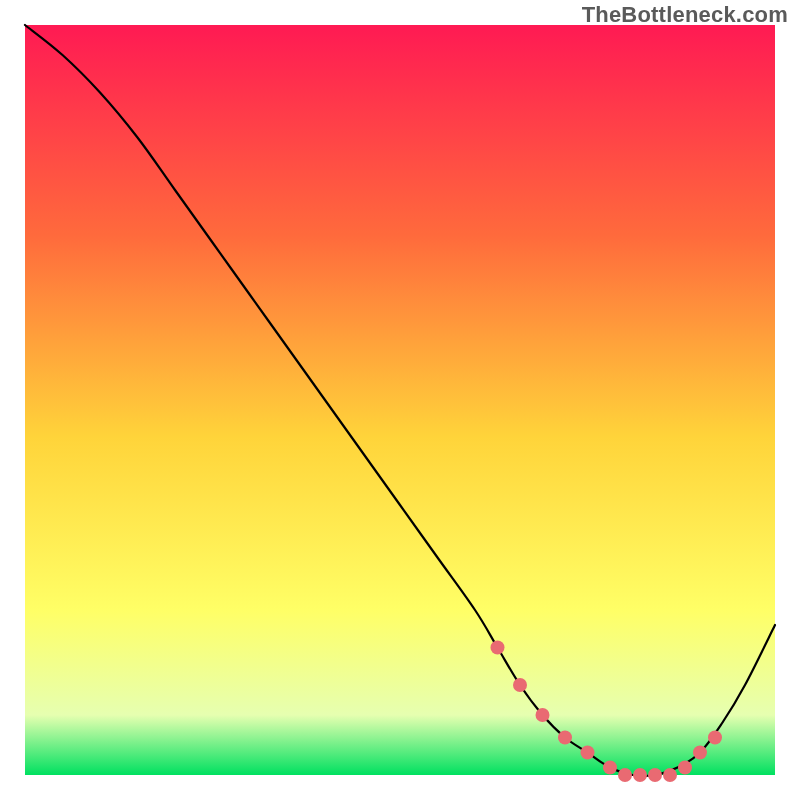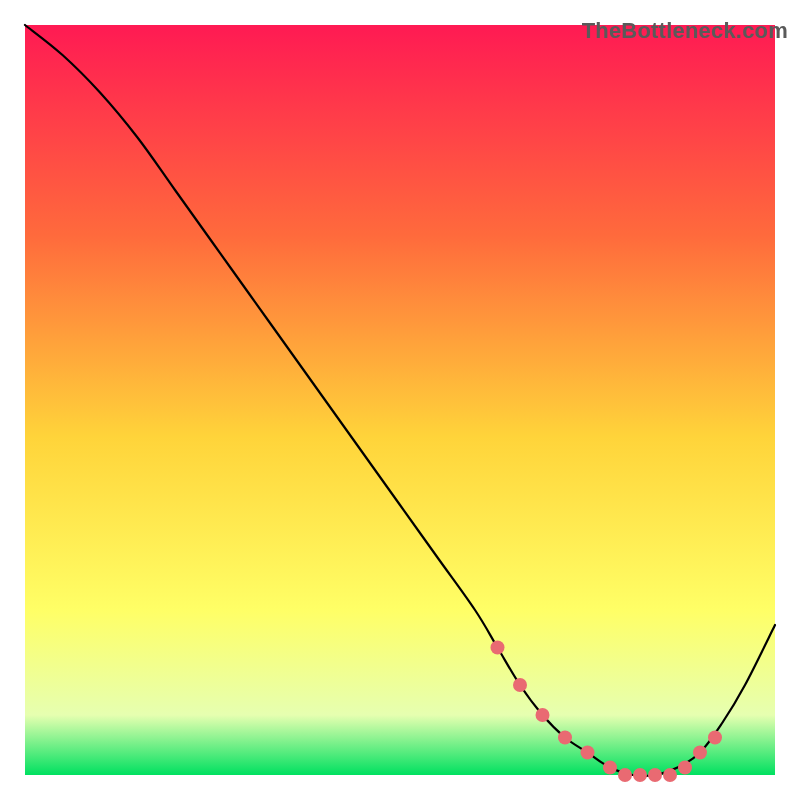--- a/index.html
+++ b/index.html
@@ -18,21 +18,20 @@
   }
   .watermark {
     position: absolute;
     top: 2px;
     right: 12px;
     font-size: 22px;
     font-weight: 600;
     color: #5a5a5a;
     letter-spacing: 0.2px;
     user-select: none;
-    margin-top: 16px;
   }
   svg {
     display: block;
   }
 </style>
 </head>
 <body>
 
 <div class="stage">
 

